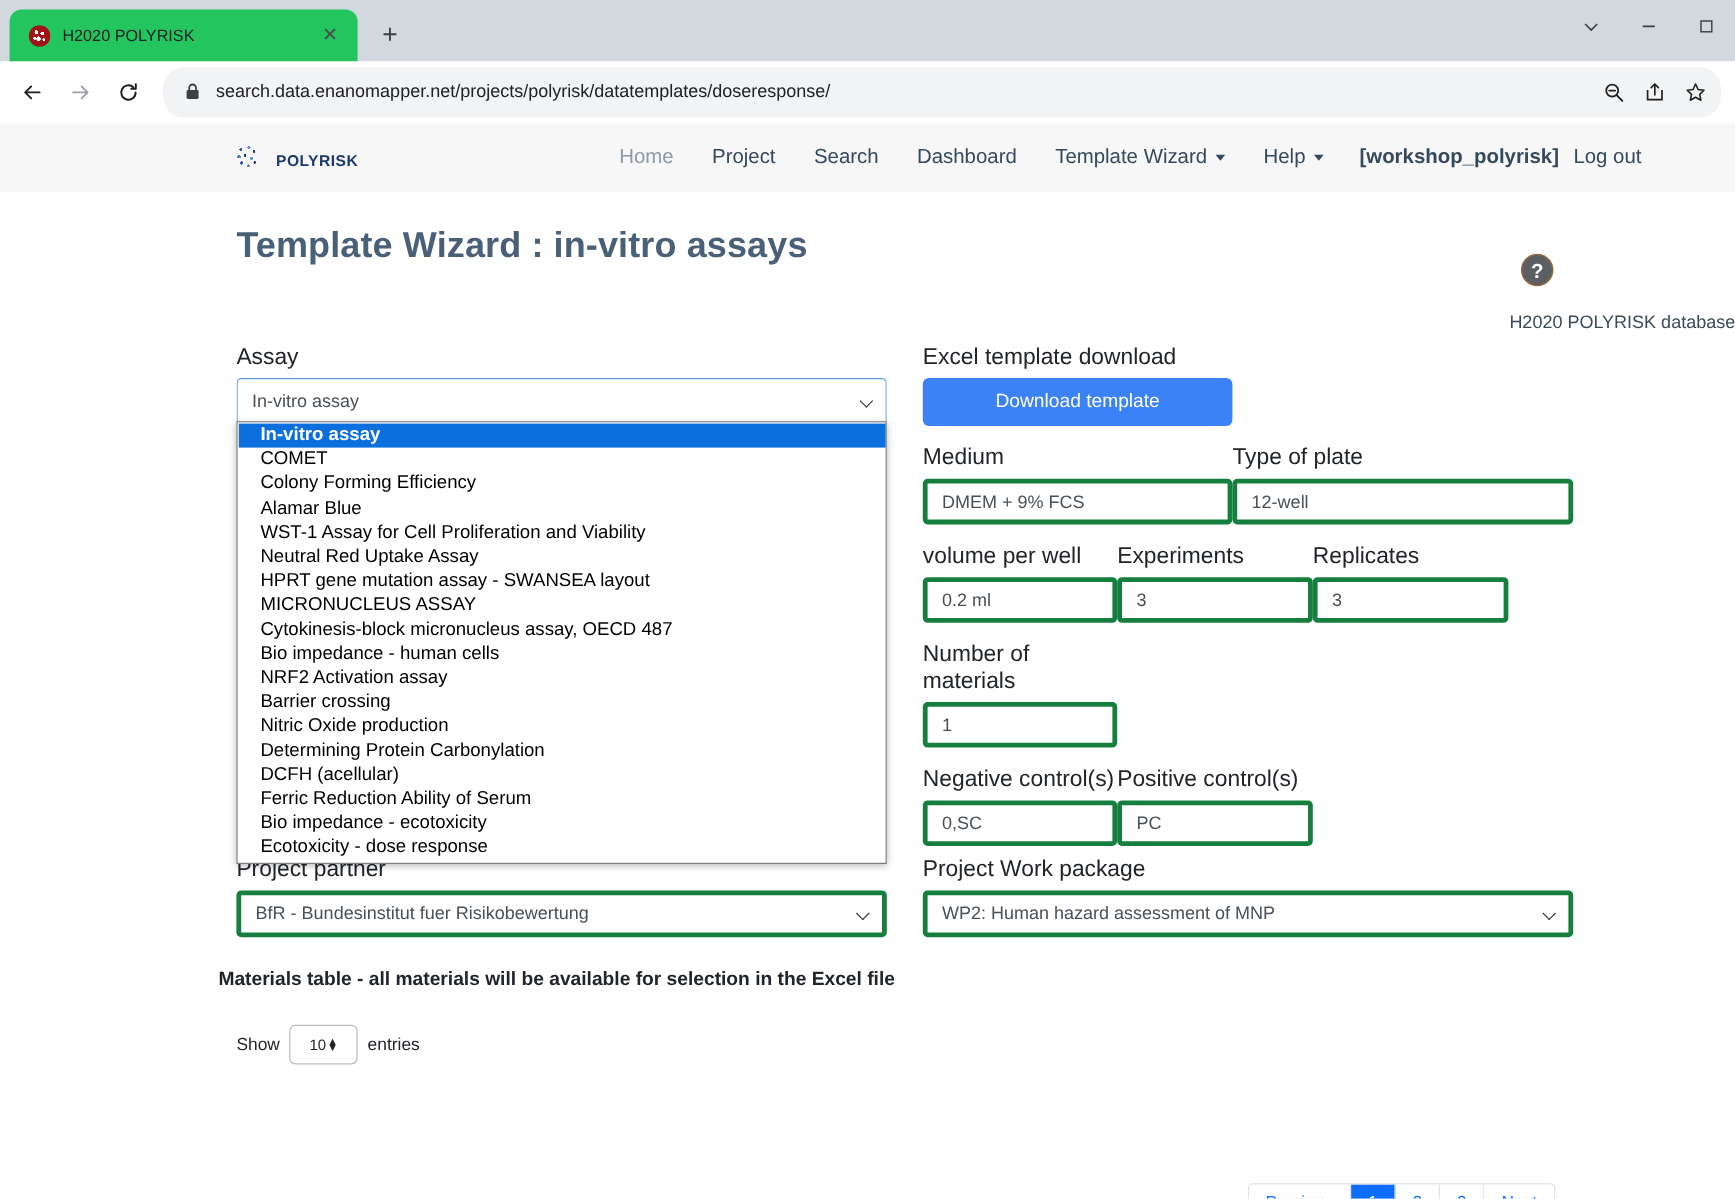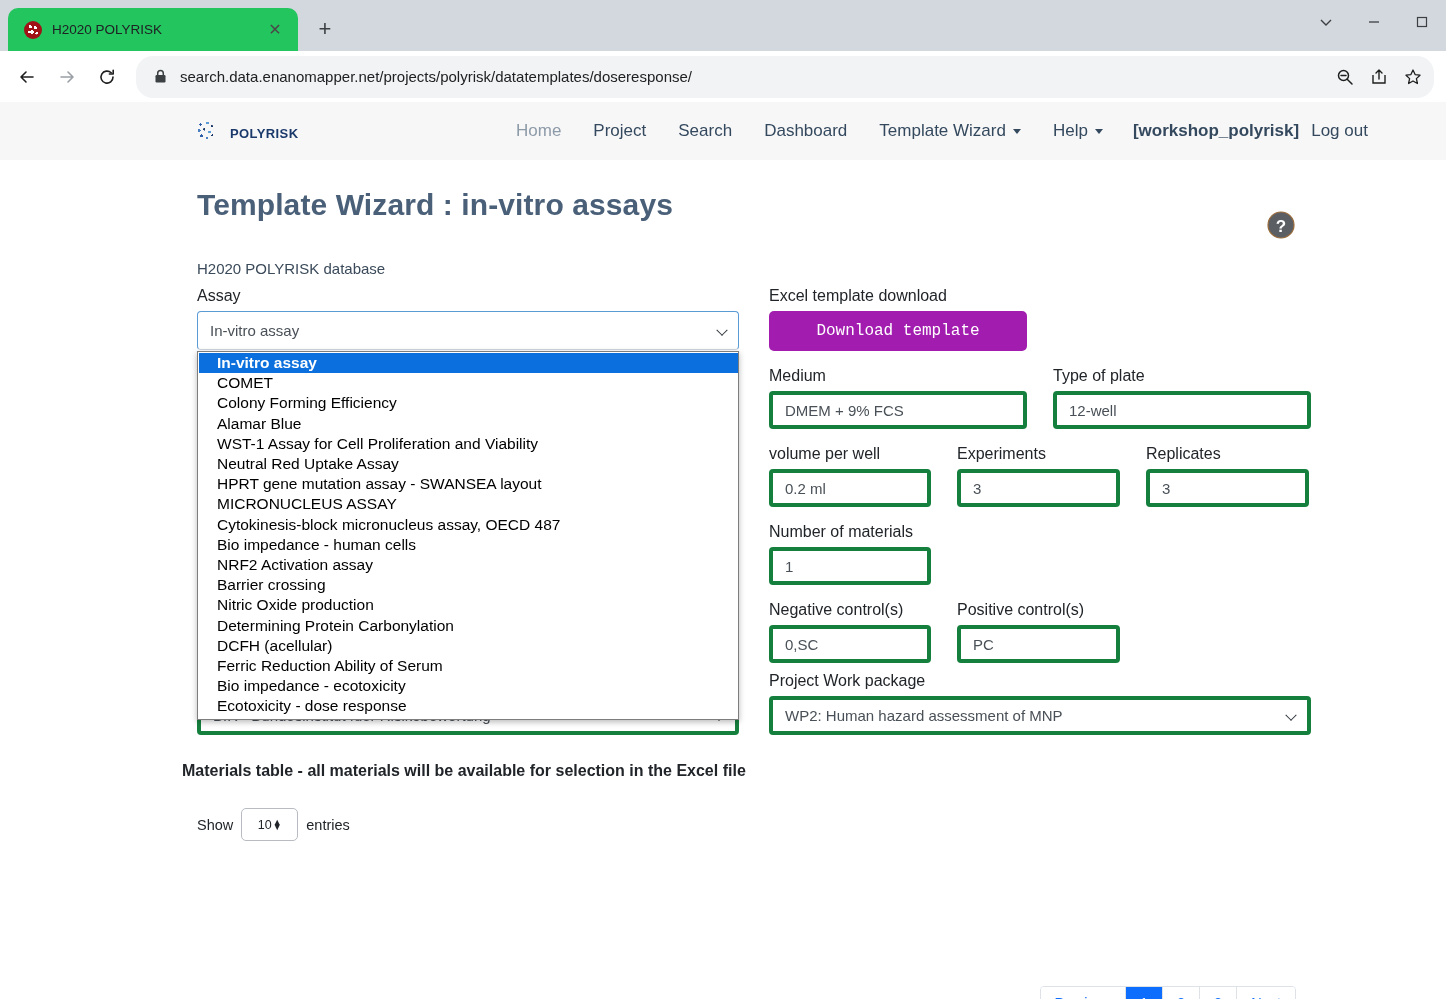--- a/index.html
+++ b/index.html
@@ -227,32 +227,33 @@
   .help-badge {
     position: absolute;
     right: 150px;
     top: 22px;
     width: 30px; height: 30px;
   }
   .db-subtitle {
     font-size: 15px;
     color: #3b4a5a;
     margin-top: 38px;
+    text-align: right;
   }
 
   .columns {
     display: flex;
     gap: 30px;
     margin-top: 10px;
   }
   .col-left { width: 542px; flex: 0 0 542px; position: relative; }
   .col-right { width: 542px; flex: 0 0 542px; }
 
   .field-label {
-    font-size: 16px;
+    font-size: 19px;
     color: #212529;
     margin-bottom: 6px;
     display: block;
   }
   .form-control {
     width: 100%;
     height: 38px;
     border: 4px solid #15803d;
     border-radius: 4px;
     background: #ffffff;
@@ -299,32 +300,32 @@
     line-height: 20.2px;
     padding: 0 0 0 18px;
     white-space: nowrap;
   }
   .dd-item.selected {
     background: #0b6fdd;
     color: #ffffff;
     font-weight: bold;
   }
 
-  .row2 { display: flex; gap: 26px; margin-top: 16px; }
+  .row2 { display: flex; margin-top: 16px; }
   .row2 > div { flex: 1; }
 
   .btn-primary {
-    background: #a21caf;
+    background: #3b82f6;
     color: #ffffff;
     border: none;
     border-radius: 5px;
     height: 40px;
     width: 258px;
     font-size: 16px;
-    font-family: Liberation Mono, monospace;
+    font-family: Liberation Sans, sans-serif;
     cursor: pointer;
   }
 
   .lower-selects {
     display: flex;
     gap: 30px;
     margin-top: 9px;
   }
   .lower-selects > div { width: 542px; flex: 0 0 542px; }
 

